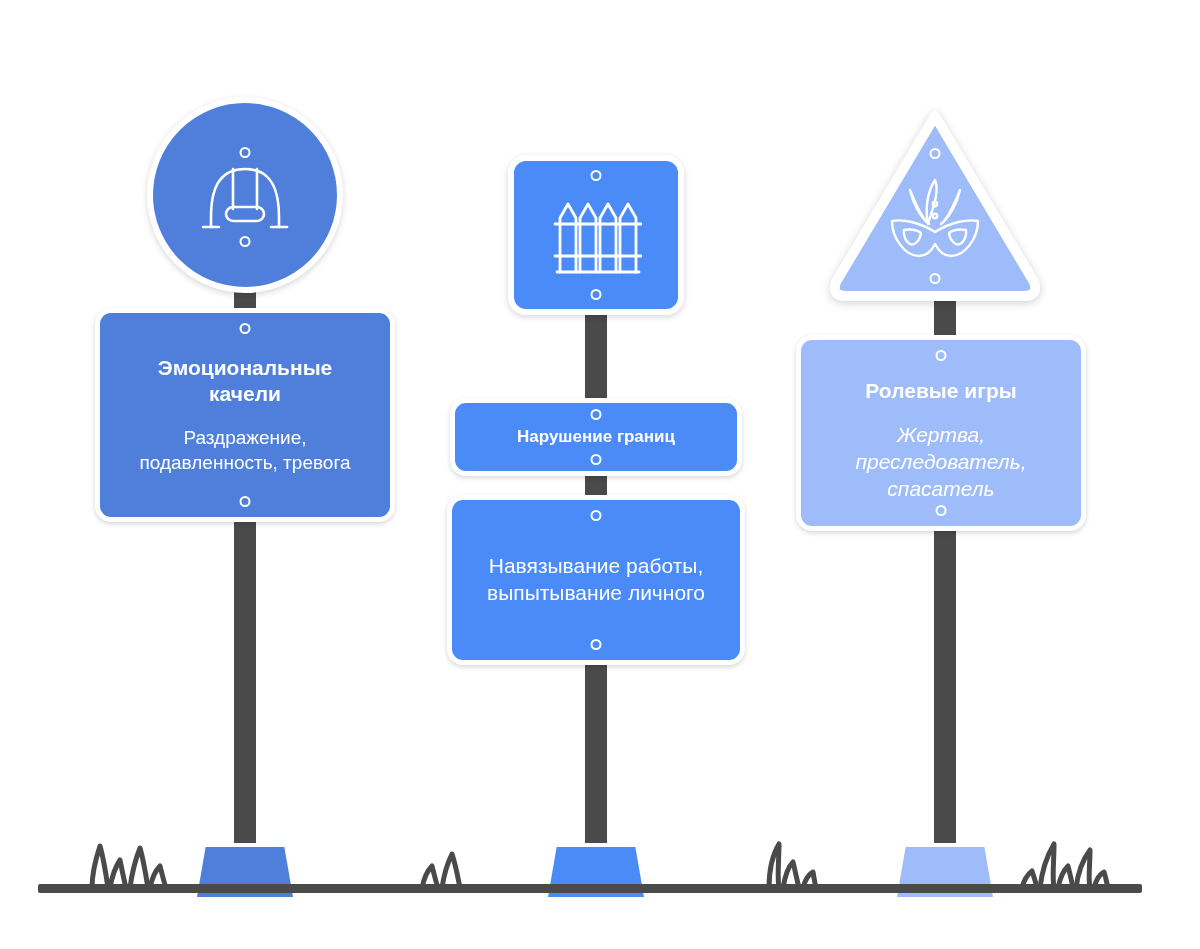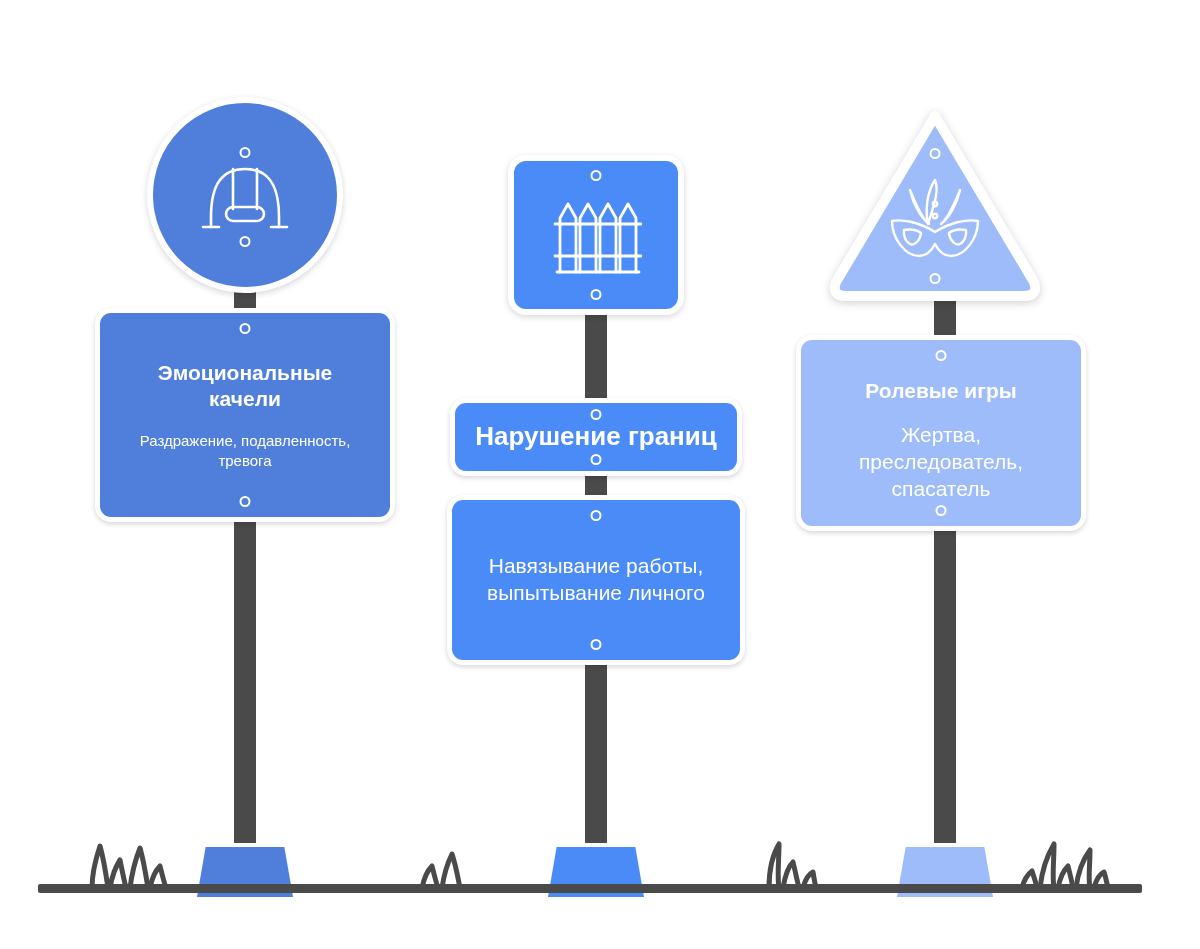--- a/index.html
+++ b/index.html
@@ -147,21 +147,21 @@
         <path d="M78 84 H94"></path>
         <path d="M40 26 V66"></path>
         <path d="M64 26 V66"></path>
         <rect x="33" y="64" width="38" height="14" rx="7"></rect>
       </svg>
     </div>
 
     <div class="panel" style="left:95px; top:308px; width:300px; height:214px; background:#4f7fdb; padding:34px 22px;">
       <span class="bolt top"></span>
       <div class="title" style="font-size:21px;">Эмоциональные качели</div>
-      <div class="body" style="font-size:15px; margin-top:20px;">Раздражение, подавленность, тревога</div>
+      <div class="body" style="font-size:19px; margin-top:20px;">Раздражение, подавленность, тревога</div>
       <span class="bolt bottom"></span>
     </div>
 
     <div class="base-wrap" style="left:193px; top:843px;">
       <div class="base-outline"></div>
       <div class="base-fill" style="background:#4f7fdb;"></div>
     </div>
   </div>
 
   <div>
@@ -177,21 +177,21 @@
         <path d="M50 80 V26 L58 12 L66 26 V80"></path>
         <path d="M70 80 V26 L78 12 L86 26 V80"></path>
         <path d="M5 32 H91"></path>
         <path d="M5 64 H91"></path>
         <path d="M7 80 H89"></path>
       </svg>
     </div>
 
     <div class="panel" style="left:450px; top:398px; width:292px; height:78px; background:#4a8bf7; padding:14px 18px;">
       <span class="bolt top" style="top:6px;"></span>
-      <div class="title" style="font-size:26px;">Нарушение границ</div>
+      <div class="title" style="font-size:17px;">Нарушение границ</div>
       <span class="bolt bottom" style="bottom:6px;"></span>
     </div>
 
     <div class="panel" style="left:447px; top:495px; width:298px; height:170px; background:#4a8bf7; padding:26px 20px;align-items:center;">
       <span class="bolt top"></span>
       <div class="body" style="font-size:21px;">Навязывание работы, выпытывание личного</div>
       <span class="bolt bottom"></span>
     </div>
 
     <div class="base-wrap" style="left:544px; top:843px;">
@@ -218,21 +218,21 @@
         <circle cx="50" cy="40" r="2.2"></circle>
         <path d="M7 45 C18 43 34 46 50 56 C66 46 82 43 93 45 C93 62 80 80 66 80 C57 80 52 72 50 68 C48 72 43 80 34 80 C20 80 7 62 7 45 Z"></path>
         <path d="M19 54 C25 53 32 54 36 57 C35 65 29 70 25 68 C21 66 18 60 19 54 Z"></path>
         <path d="M81 54 C75 53 68 54 64 57 C65 65 71 70 75 68 C79 66 82 60 81 54 Z"></path>
       </svg>
     </div>
 
     <div class="panel" style="left:796px; top:335px; width:290px; height:196px; background:#9dbcf9; padding:30px 20px;">
       <span class="bolt top"></span>
       <div class="title" style="font-size:21px;margin-top:15px;">Ролевые игры</div>
-      <div class="body" style="font-size:21px; margin-top:18px;">Жертва, преследователь, спасатель</div>
+      <div class="body" style="font-size:21px; margin-top:18px;font-style:italic;">Жертва, преследователь, спасатель</div>
       <span class="bolt bottom"></span>
     </div>
 
     <div class="base-wrap" style="left:893px; top:843px;">
       <div class="base-outline"></div>
       <div class="base-fill" style="background:#9dbcf9;"></div>
     </div>
   </div>
 
   <div class="ground-line"></div>

